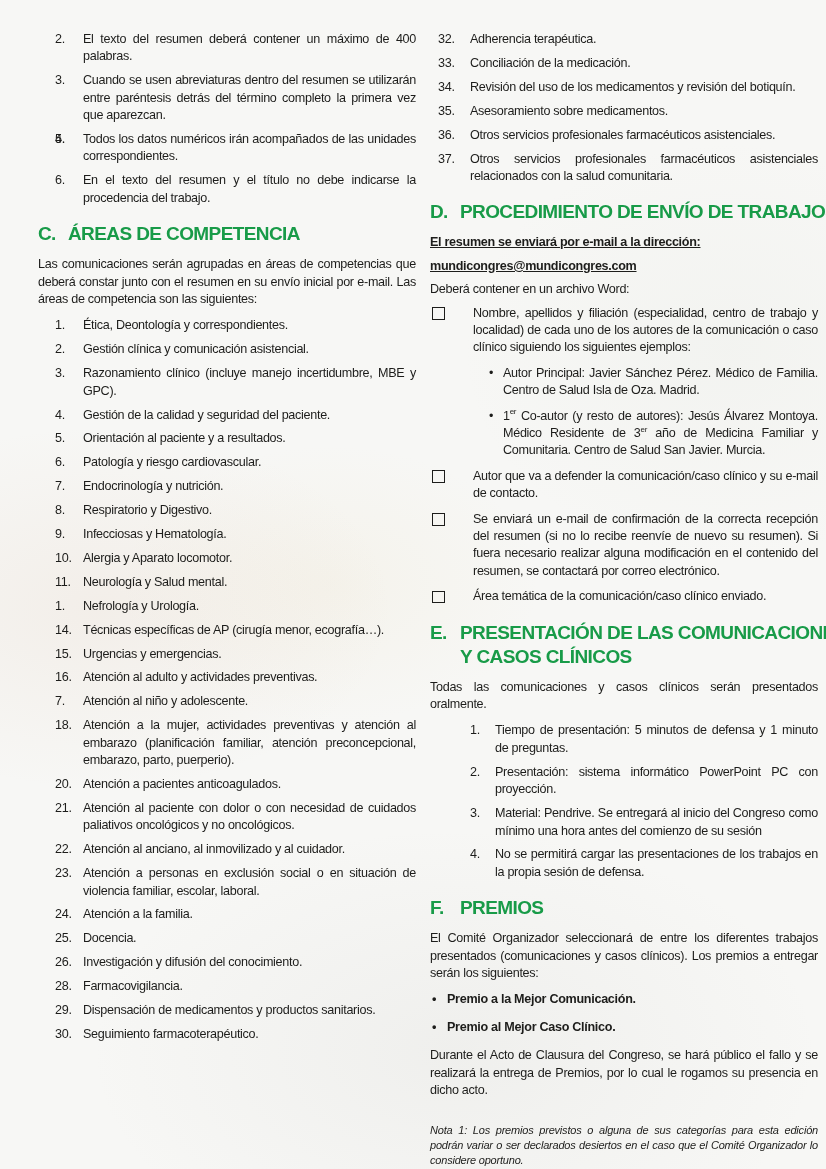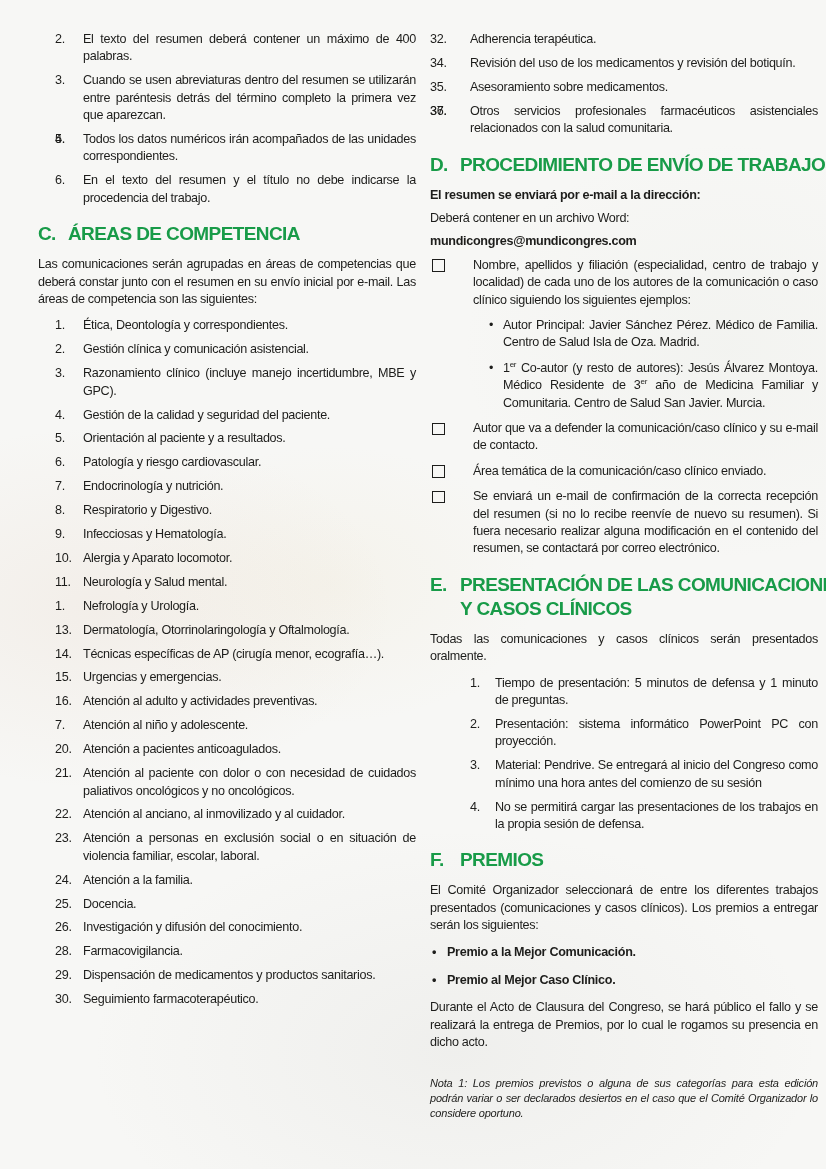--- a/index.html
+++ b/index.html
@@ -12,27 +12,27 @@
       radial-gradient(520px 320px at 55% 90%, rgba(170,170,165,0.10), transparent 70%),
       #f7f7f5;}
   .col{position:absolute;top:31px;}
   .col-left{left:38px;width:378px;}
   .col-right{left:430px;width:388px;}
   .body-text{font-size:12.6px;line-height:17.4px;letter-spacing:-0.3px;text-align:justify;margin:0 0 9px 0;}
   .numlist{margin:0;padding:0;}
   .numlist .li{position:relative;padding-left:45px;margin-bottom:6.5px;font-size:12.6px;line-height:17.4px;letter-spacing:-0.3px;text-align:justify;}
   .numlist .num{position:absolute;left:17px;top:0;}
   .numlist.rc .li{padding-left:40px;}
-  .numlist.rc .num{left:0;}
+  .numlist.rc .num{left:8px;}
   .numlist.deep .li{padding-left:65px;}
   .numlist.deep .num{left:40px;}
   .sec-title{display:flex;color:#189b48;font-weight:bold;font-size:19px;line-height:24px;letter-spacing:-0.6px;margin:15px 0 10px 0;}
   .sec-title .sec-letter{width:30px;flex:none;}
   .sec-title .ln{white-space:nowrap;}
-  .bold{font-weight:bold;}
+  .bold{font-weight:bold;text-decoration:underline;}
   .lead{margin:0 0 6px 0;text-align:left;}
   .chk{position:relative;padding-left:43px;margin-bottom:8px;font-size:12.6px;line-height:17.4px;letter-spacing:-0.3px;text-align:justify;}
   .chk .box{position:absolute;left:2px;top:2.5px;width:10.5px;height:10.5px;border:1.4px solid #1d1d1b;background:transparent;}
   .subbullet{position:relative;padding-left:73px;margin:7px 0 8px 0;font-size:12.6px;line-height:17.4px;letter-spacing:-0.3px;text-align:justify;}
   .subbullet .dot{position:absolute;left:59px;top:0;}
   sup{font-size:8px;line-height:0;margin-top:8px;}
   .prize{position:relative;padding-left:17px;margin:0 0 10.5px 0;font-weight:bold;font-size:12.6px;line-height:17.4px;letter-spacing:-0.3px;}
   .prize .dot{position:absolute;left:2px;top:0;}
   .note{font-style:italic;font-size:11px;line-height:15px;letter-spacing:-0.2px;text-align:justify;margin:0 0 9px 0;}
   .notes-block{margin-top:24px;}
@@ -119,38 +119,38 @@
       </div>
         <div class="li">
         <span class="num">11.</span>
         <span>Neurología y Salud mental.</span>
       </div>
         <div class="li">
         <span class="num">1.</span>
         <span>Nefrología y Urología.</span>
       </div>
         <div class="li">
-        <span class="num">13.</span>
-        <span>Dermatología, Otorrinolaringología y Oftalmología.</span>
-      </div>
-        <div class="li">
         <span class="num">14.</span>
         <span>Técnicas específicas de AP (cirugía menor, ecografía…).</span>
       </div>
         <div class="li">
         <span class="num">15.</span>
         <span>Urgencias y emergencias.</span>
       </div>
         <div class="li">
         <span class="num">16.</span>
         <span>Atención al adulto y actividades preventivas.</span>
       </div>
         <div class="li">
         <span class="num">7.</span>
         <span>Atención al niño y adolescente.</span>
+      </div>
+        <div class="li">
+        <span class="num">18.</span>
+        <span>Atención a la mujer, actividades preventivas y atención al embarazo (planificación familiar, atención preconcepcional, embarazo, parto, puerperio).</span>
       </div>
         <div class="li">
         <span class="num">20.</span>
         <span>Atención a pacientes anticoagulados.</span>
       </div>
         <div class="li">
         <span class="num">21.</span>
         <span>Atención al paciente con dolor o con necesidad de cuidados paliativos oncológicos y no oncológicos.</span>
       </div>
         <div class="li">
@@ -191,44 +191,49 @@
 
   <div class="col col-right">
 
     <div class="numlist rc">
 
     <div class="li">
         <span class="num">32.</span>
         <span>Adherencia terapéutica.</span>
       </div>
         <div class="li">
+        <span class="num">33.</span>
+        <span>Conciliación de la medicación.</span>
+      </div>
+        <div class="li">
         <span class="num">34.</span>
         <span>Revisión del uso de los medicamentos y revisión del botiquín.</span>
       </div>
         <div class="li">
         <span class="num">35.</span>
         <span>Asesoramiento sobre medicamentos.</span>
       </div>
         <div class="li">
         <span class="num">36.</span>
+        <span>Otros servicios profesionales farmacéuticos asistenciales.</span>
       </div>
         <div class="li">
         <span class="num">37.</span>
         <span>Otros servicios profesionales farmacéuticos asistenciales relacionados con la salud comunitaria.</span>
       </div>
       </div>
 
     <h2 class="sec-title">
       <span class="sec-letter">D.</span>
       <span class="ln">PROCEDIMIENTO DE ENVÍO DE TRABAJOS</span>
     </h2>
 
     <p class="body-text bold lead">El resumen se enviará por e-mail a la dirección:</p>
+    <p class="body-text bold lead">mundicongres@mundicongres.com</p>
     <p class="body-text lead">Deberá contener en un archivo Word:</p>
-    <p class="body-text bold lead">mundicongres@mundicongres.com</p>
 
     <div class="chk">
       <span class="box"></span>
       <span>Nombre, apellidos y filiación (especialidad, centro de trabajo y localidad) de cada uno de los autores de la comunicación o caso clínico siguiendo los siguientes ejemplos:</span>
     </div>
 
     <div class="subbullet">
       <span class="dot">•</span>
       <span>Autor Principal: Javier Sánchez Pérez. Médico de Familia. Centro de Salud Isla de Oza. Madrid.</span>
     </div>
@@ -237,25 +242,25 @@
       <span class="dot">•</span>
       <span><span>1</span><sup>er</sup><span> Co-autor (y resto de autores): Jesús Álvarez Montoya. Médico Residente de 3</span><sup>er</sup><span> año de Medicina Familiar y Comunitaria. Centro de Salud San Javier. Murcia.</span></span>
     </div>
 
     <div class="chk">
       <span class="box"></span>
       <span>Autor que va a defender la comunicación/caso clínico y su e-mail de contacto.</span>
     </div>
     <div class="chk">
       <span class="box"></span>
-      <span>Área temática de la comunicación/caso clínico enviado.</span>
+      <span>Se enviará un e-mail de confirmación de la correcta recepción del resumen (si no lo recibe reenvíe de nuevo su resumen). Si fuera necesario realizar alguna modificación en el contenido del resumen, se contactará por correo electrónico.</span>
     </div>
     <div class="chk">
       <span class="box"></span>
-      <span>Se enviará un e-mail de confirmación de la correcta recepción del resumen (si no lo recibe reenvíe de nuevo su resumen). Si fuera necesario realizar alguna modificación en el contenido del resumen, se contactará por correo electrónico.</span>
+      <span>Área temática de la comunicación/caso clínico enviado.</span>
     </div>
 
     <h2 class="sec-title">
       <span class="sec-letter">E.</span>
       <span>
         <span class="ln" style="display:block;">PRESENTACIÓN DE LAS COMUNICACIONES</span>
         <span class="ln" style="display:block;">Y CASOS CLÍNICOS</span>
       </span>
     </h2>
 

